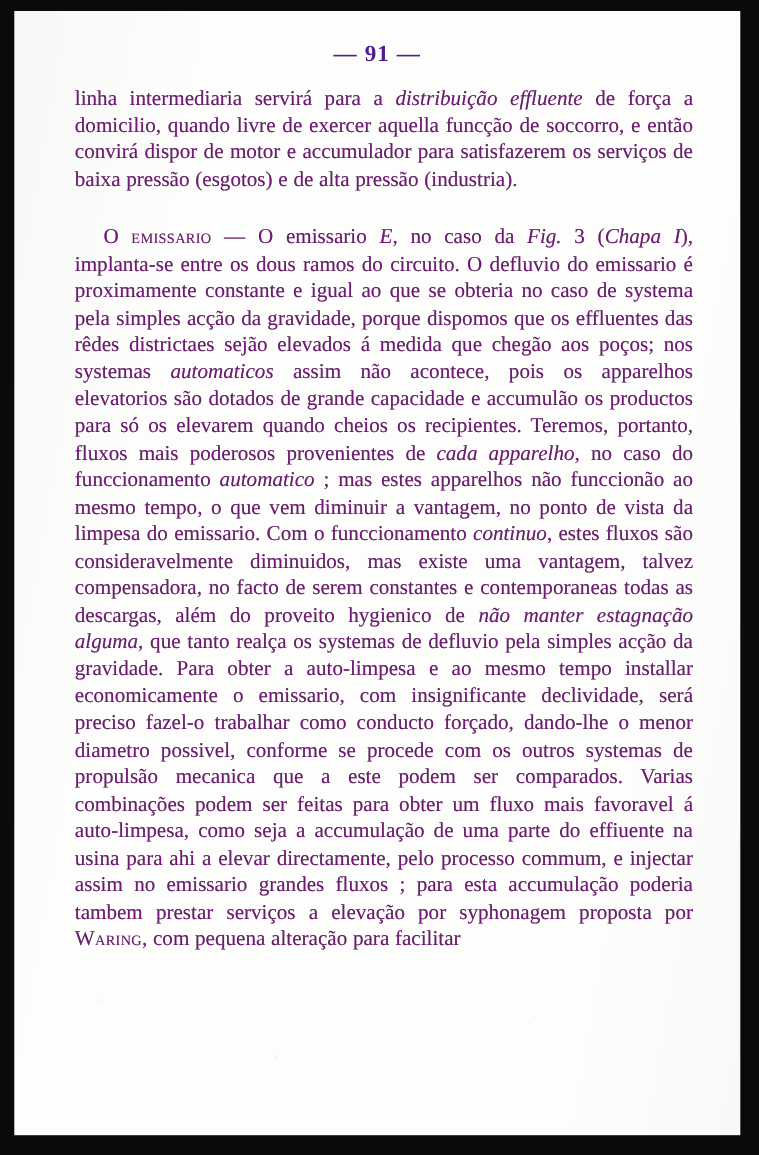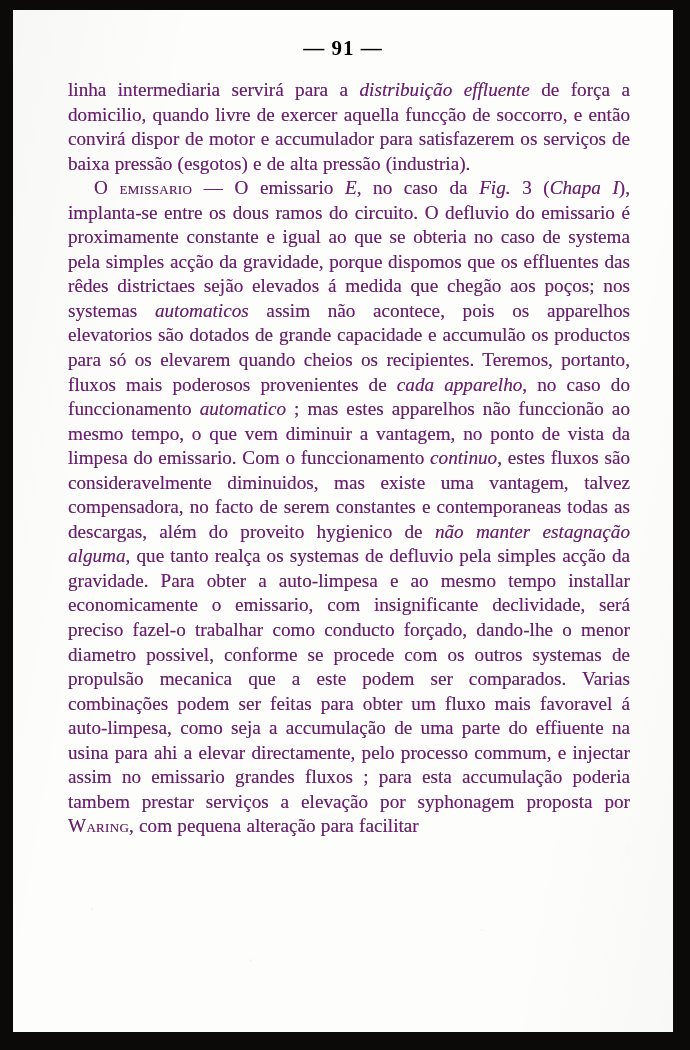--- a/index.html
+++ b/index.html
@@ -61,21 +61,21 @@
 
   
   .folio {
     position: absolute;
     top: 26px;
     left: 0;
     right: 0;
     text-align: center;
     font-size: 21px;
     letter-spacing: 1px;
-    color: #000000;
+    color: #4c1d95;
     font-weight: 700;
   }
 
   
   .text-column {
     position: absolute;
     left: 55px;
     top: 68px;
     width: 562px;
   }
@@ -87,20 +87,21 @@
     color: #701a75;
     text-align: justify;
     text-align-last: left;
     -webkit-hyphens: none;
     hyphens: none;
     word-spacing: 0.4px;
   }
 
   p.body-par.indented {
     text-indent: 26px;
+    margin-top: 28px;
   }
 
   .smallcaps {
     font-variant: small-caps;
     letter-spacing: 0.3px;
   }
 
   em, .ital {
     font-style: italic;
   }

